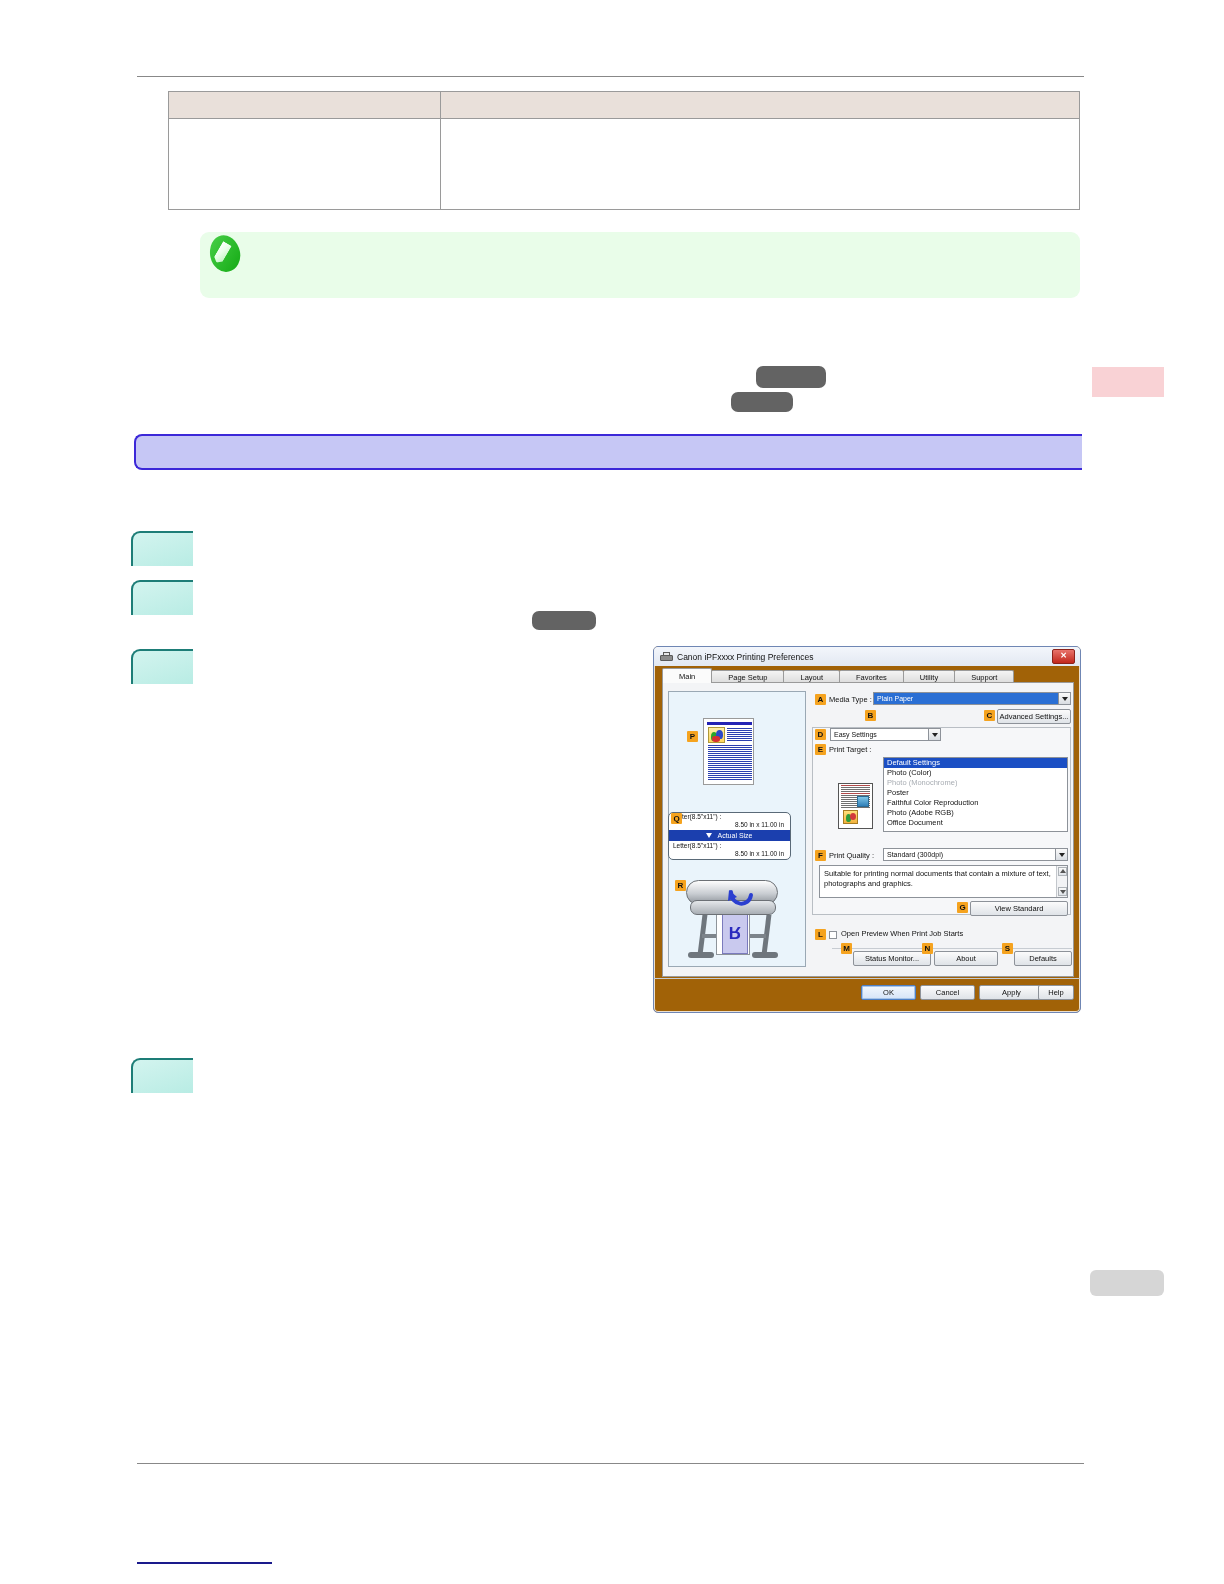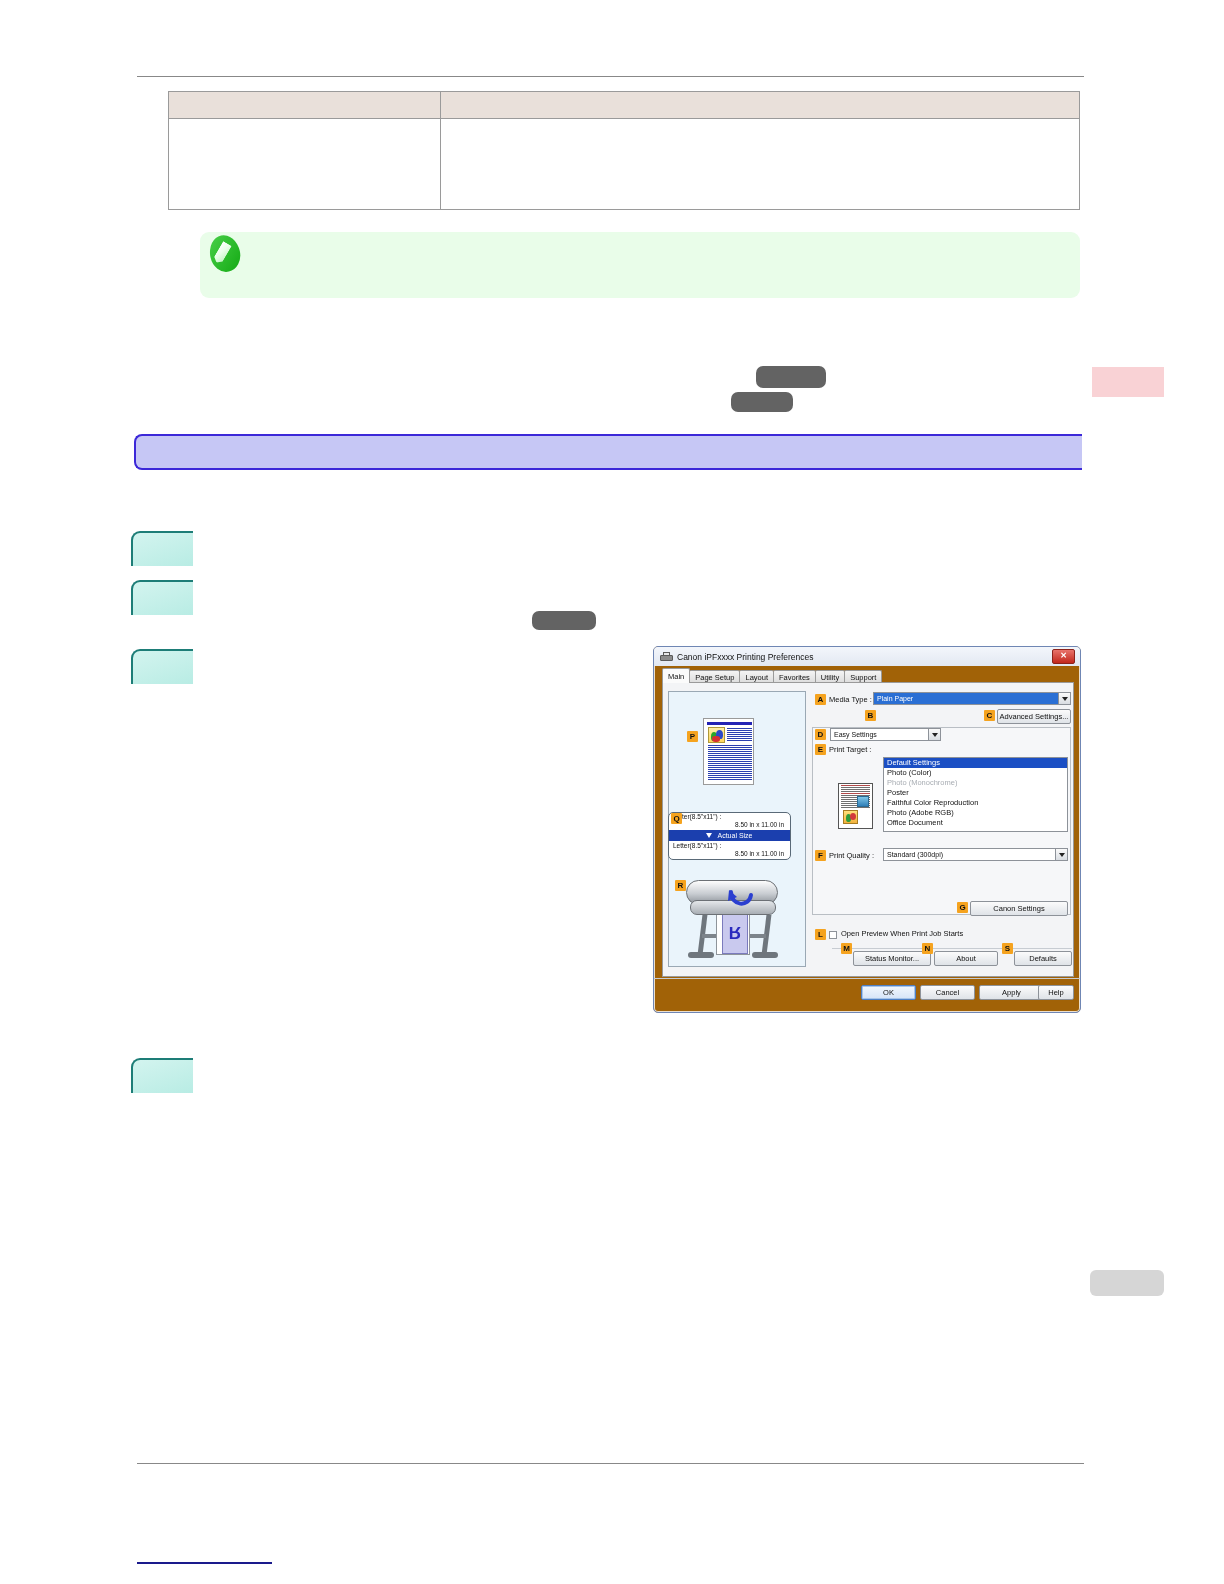--- a/index.html
+++ b/index.html
@@ -228,21 +228,21 @@
   
   .dlg-tabs {
     position: absolute;
     left: 8px; top: 21px;
     width: 412px; height: 15px;
     display: flex;
     align-items: flex-end;
   }
   .dlg-tab {
     height: 13px;
-    padding: 0 5px;
+    padding: 0 16px;
     background: linear-gradient(180deg,#f4f4f4 0%,#dcdcdc 100%);
     border: 1px solid #9a9a9a;
     border-bottom: none;
     border-radius: 2px 2px 0 0;
     font-size: 7.5px;
     line-height: 13px;
     margin-right: -1px;
     white-space: nowrap;
     box-sizing: border-box;
   }
@@ -730,23 +730,30 @@
   </div>
 
   <div class="marker" style="left:161px; top:203px;">F</div>
   <div class="ctl-label" style="left:175px; top:204px;">Print Quality :</div>
   <div class="combo" style="left:229px; top:201px; width:185px;">
     <span>Standard (300dpi)</span>
     <div class="cbtn"></div>
     <div class="caret"></div>
   </div>
 
+  <div class="descbox" style="left:165px; top:218px; width:249px; height:33px;">
+    <span>Suitable for printing normal documents that contain a mixture of text, photographs and graphics.</span>
+    <div class="scroll-col">
+      <div class="up"></div>
+      <div class="dn"></div>
+    </div>
+  </div>
 
   <div class="marker" style="left:303px; top:255px;">G</div>
-  <div class="btn" style="left:316px; top:254px; width:98px;">Canon Settings</div>
+  <div class="btn" style="left:316px; top:254px; width:98px;">View Standard</div>
 
   <div class="marker" style="left:161px; top:282px;">L</div>
   <div class="chk" style="left:175px; top:284px;"></div>
   <div class="ctl-label" style="left:187px; top:282px;">Open Preview When Print Job Starts</div>
 
   <div class="hrule" style="left:178px; top:301px; width:240px;"></div>
 
   <div class="marker" style="left:187px; top:296px;">M</div>
   <div class="btn" style="left:199px; top:304px; width:78px;">Status Monitor...</div>
 

